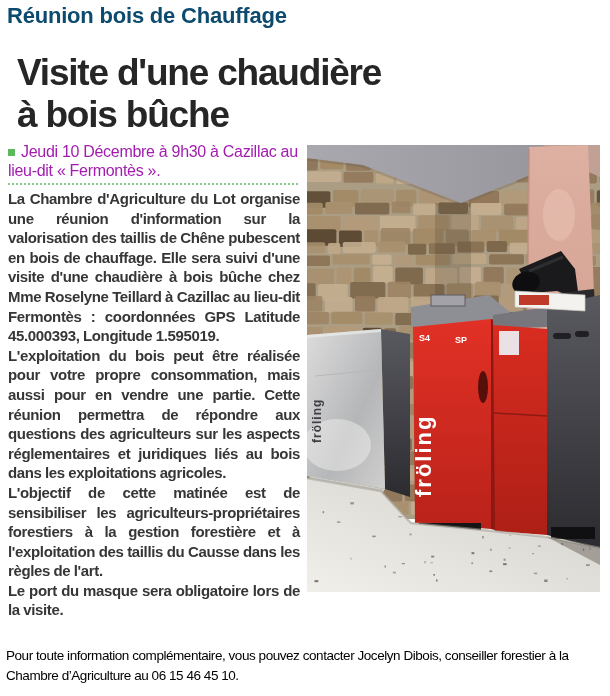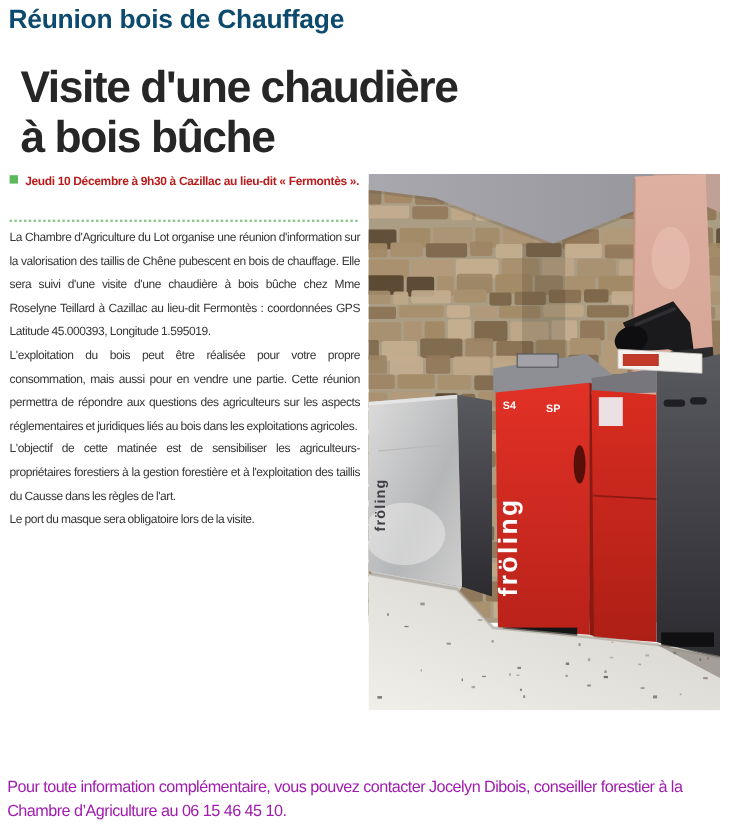--- a/index.html
+++ b/index.html
@@ -11,45 +11,45 @@
     position:absolute;left:7px;top:3px;
     font-size:22px;font-weight:bold;letter-spacing:-0.2px;color:#0c4a6e;
   }
   .title{
     position:absolute;left:5px;top:40px;margin:12px;width:470px;
     font-size:37px;line-height:42px;font-weight:bold;letter-spacing:-1.2px;
     color:#262626;white-space:pre-line;
   }
   .lede{
     position:absolute;left:8px;top:142px;width:292px;
-    font-size:10px;line-height:19px;font-weight:bold;letter-spacing:-0.3px;
-    color:#b91c1c;
+    font-size:16px;line-height:19px;font-weight:normal;letter-spacing:-0.3px;
+    color:#a21caf;
   }
   .bullet{
     display:inline-block;width:7px;height:7px;background:#5cb85c;
     margin-right:6px;vertical-align:1px;
   }
   .dotline{
     position:absolute;left:8px;top:183px;width:290px;height:0;
     border-top:2px dotted #8cc98c;
   }
   .body{
     position:absolute;left:8px;top:189px;width:292px;
-    font-size:10px;line-height:19.6px;letter-spacing:-0.35px;word-spacing:-0.4px;
-    color:#363636;text-align:justify;
+    font-size:15px;line-height:19.6px;letter-spacing:-0.35px;word-spacing:-0.4px;
+    color:#363636;text-align:justify;font-weight:bold;
   }
   .body p{margin:0;}
   .photo{
     position:absolute;left:307px;top:145px;width:293px;height:447px;margin:0;
     overflow:hidden;
   }
   .photo svg{display:block;}
   .footer{
     position:absolute;left:6px;top:646px;width:604px;
-    font-size:13.5px;line-height:20px;letter-spacing:-0.45px;color:#a21caf;
+    font-size:13.5px;line-height:20px;letter-spacing:-0.45px;color:#000000;
   }
 </style>
 </head>
 <body>
 
 <div class="page">
 
   <div class="kicker">Réunion bois de Chauffage</div>
 
   <h1 class="title">Visite d'une chaudière

